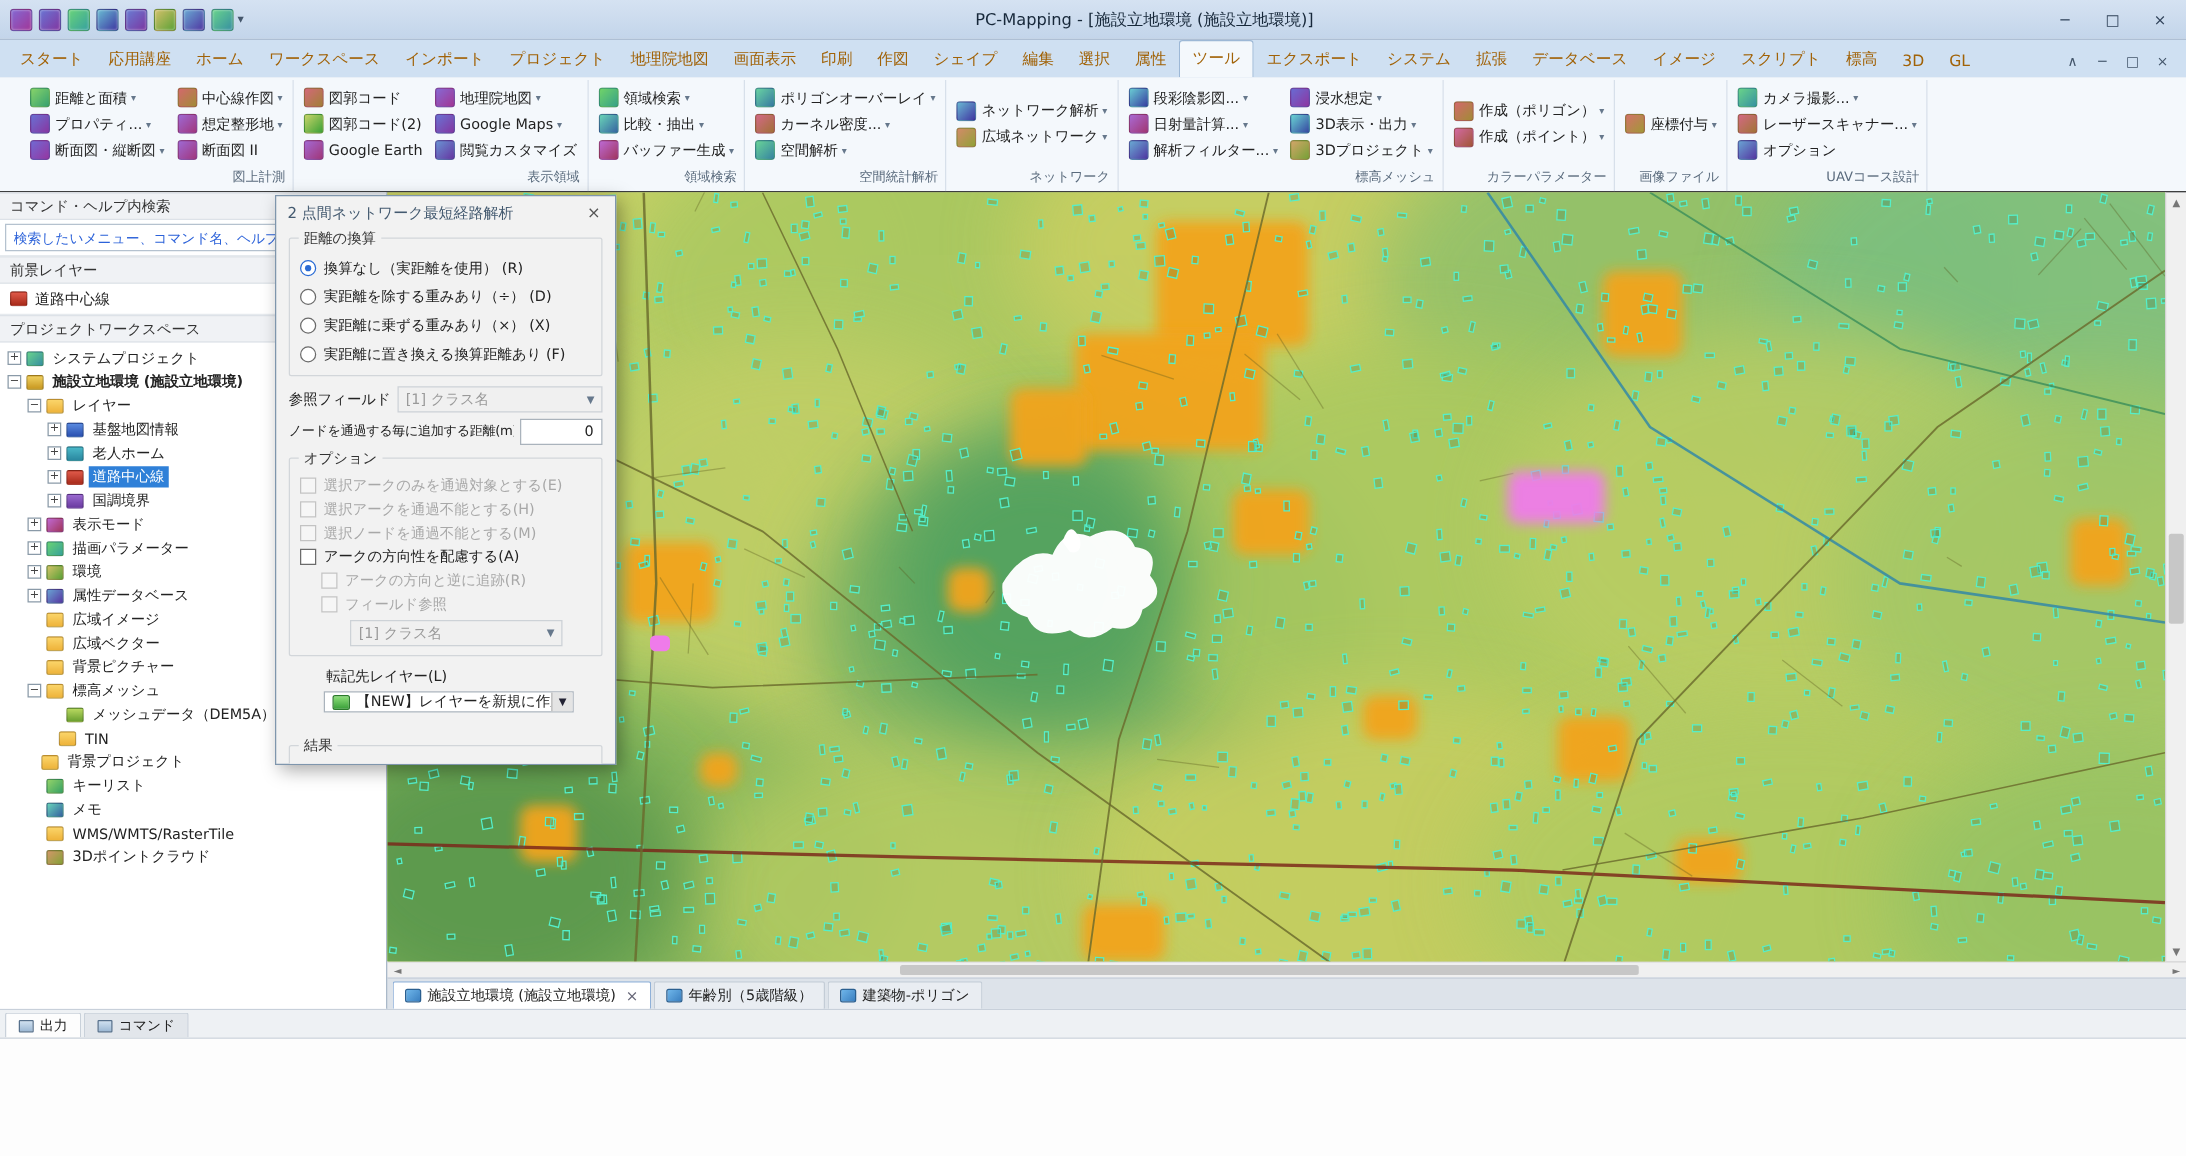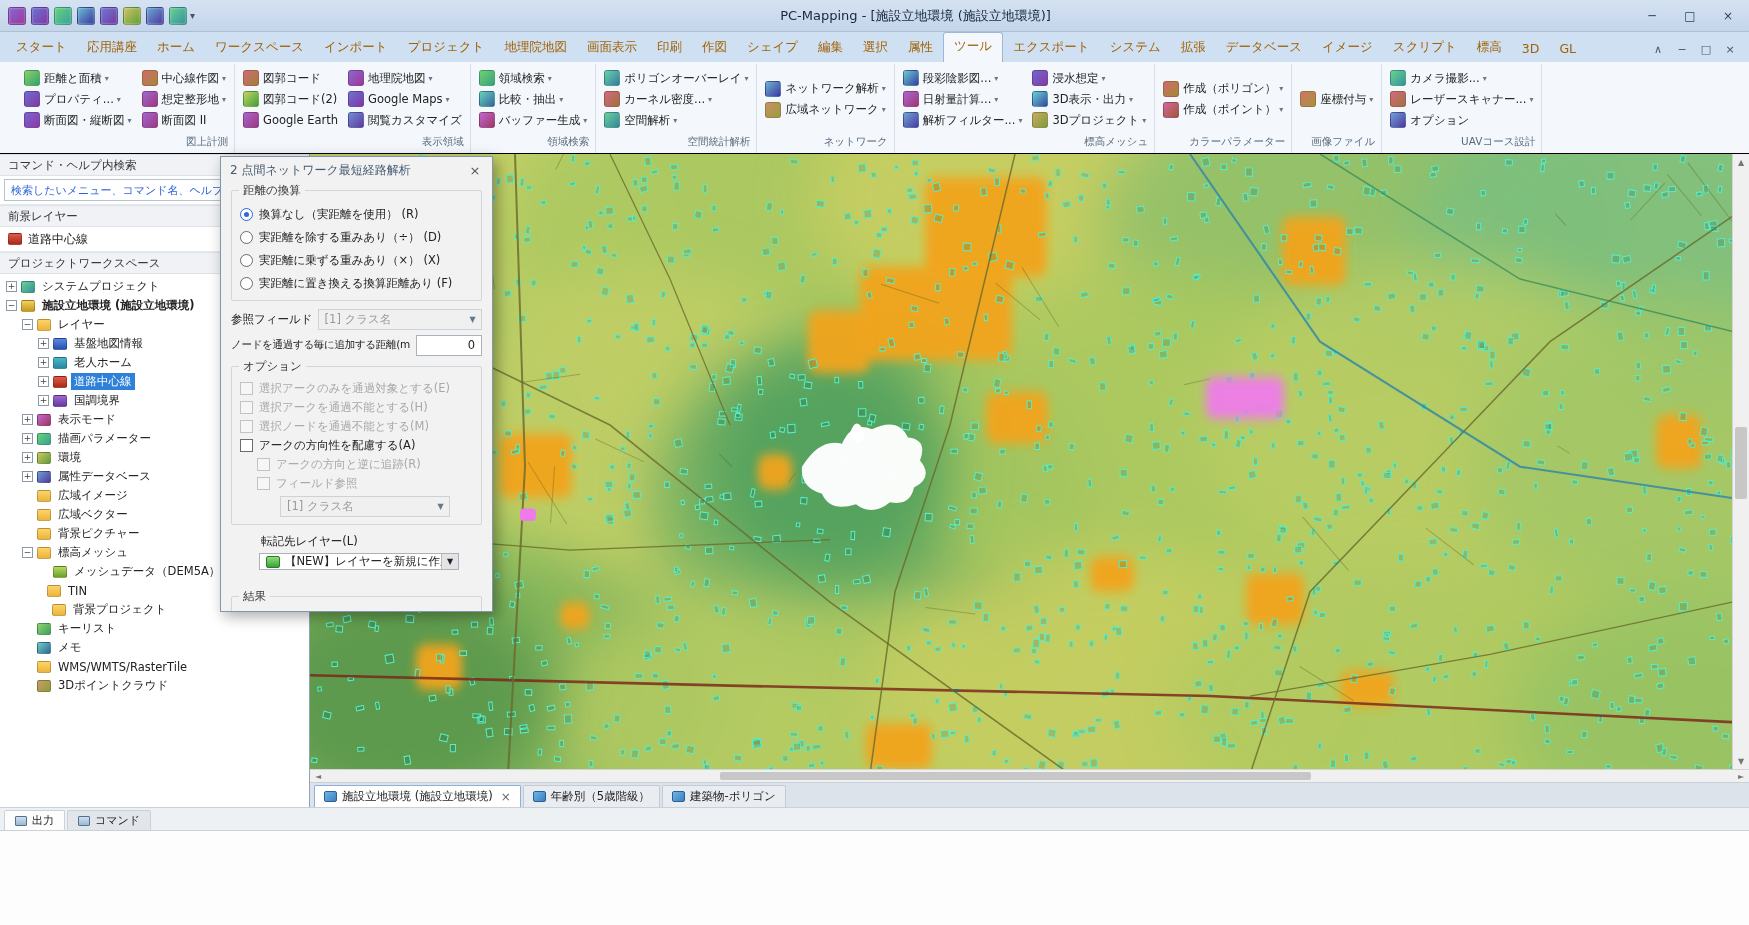--- a/index.html
+++ b/index.html
@@ -502,21 +502,21 @@
           <div class="trow" style="padding-left: 38px;">
             <span class="texp hid"></span>
             <span class="ticon" style="background: linear-gradient(rgb(184, 216, 96), rgb(106, 160, 48));"></span>
             <span class="tlabel">メッシュデータ（DEM5A）</span>
           </div>
           <div class="trow" style="padding-left: 32px;">
             <span class="texp hid"></span>
             <span class="ticon" style="background: linear-gradient(rgb(251, 213, 106), rgb(238, 179, 58));"></span>
             <span class="tlabel">TIN</span>
           </div>
-          <div class="trow" style="padding-left: 37px;">
+          <div class="trow" style="padding-left: 18px;">
             <span class="texp hid"></span>
             <span class="ticon" style="background: linear-gradient(rgb(251, 213, 106), rgb(238, 179, 58));"></span>
             <span class="tlabel">背景プロジェクト</span>
           </div>
           <div class="trow" style="padding-left: 22px; font-family: Liberation Serif, serif;">
             <span class="texp hid"></span>
             <span class="ticon" style="background: linear-gradient(135deg, rgb(147, 211, 105), rgb(54, 161, 100));"></span>
             <span class="tlabel">キーリスト</span>
           </div>
           <div class="trow" style="padding-left: 22px;">

